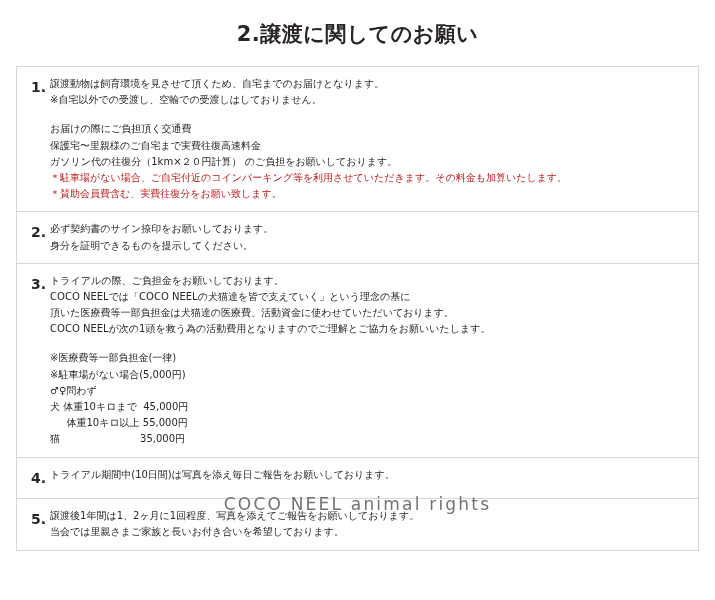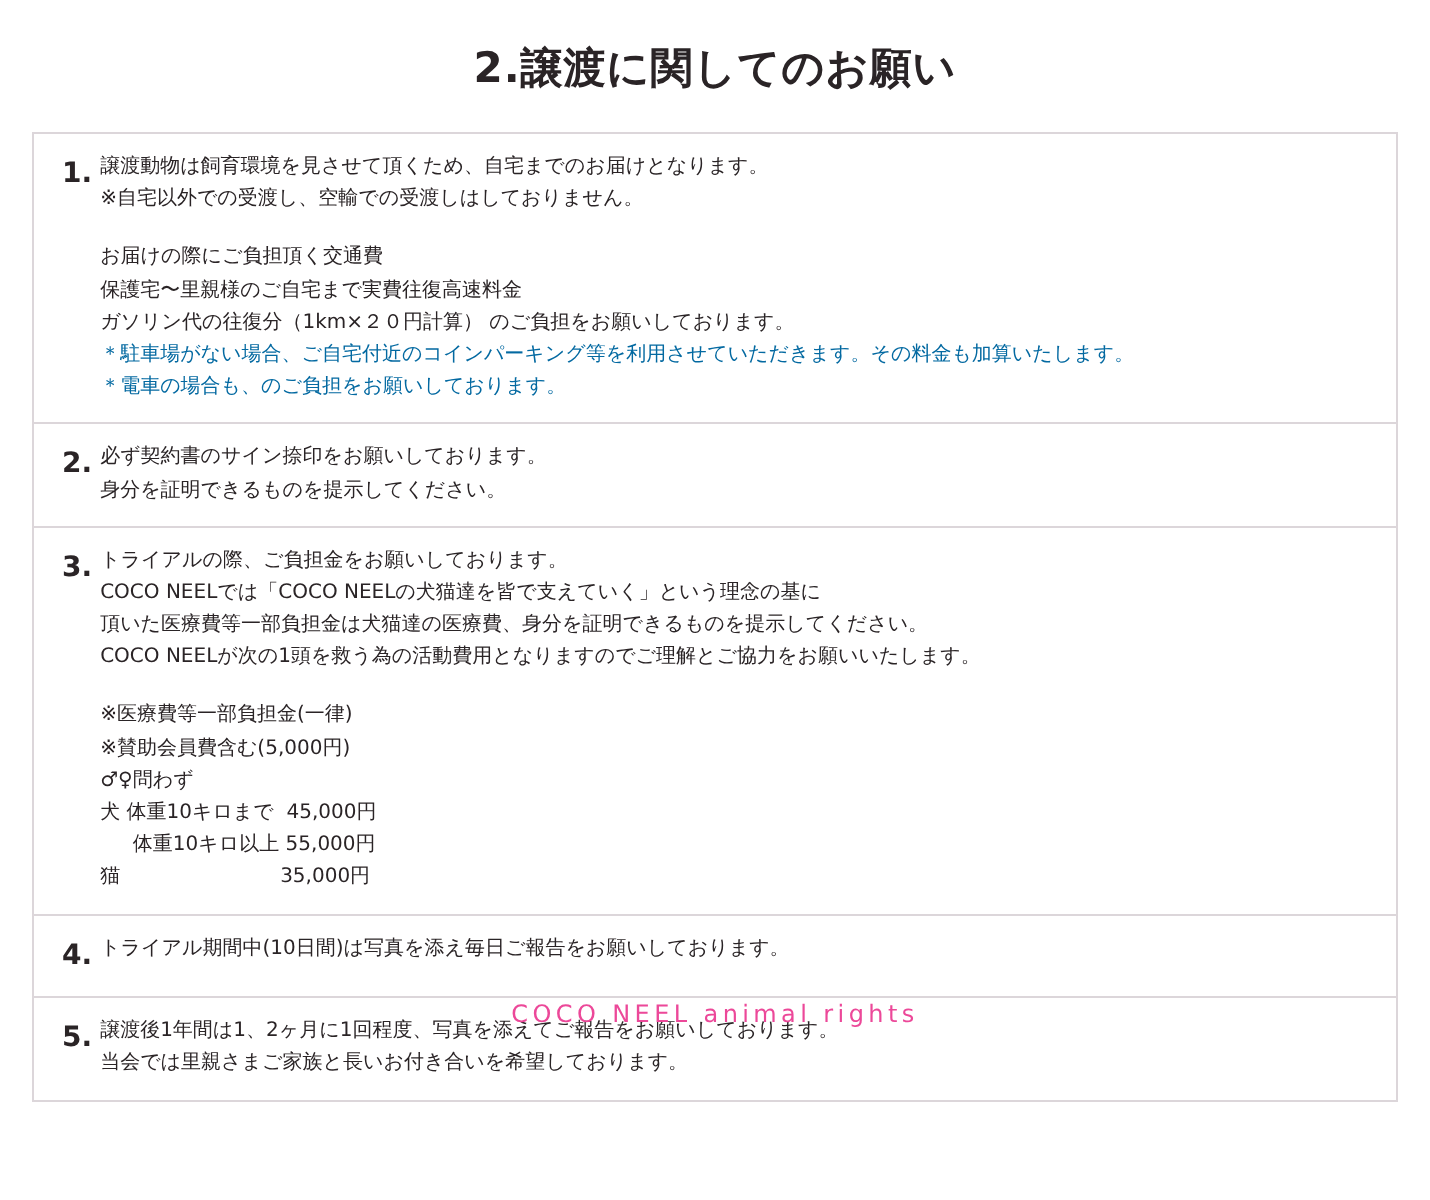--- a/index.html
+++ b/index.html
@@ -52,39 +52,39 @@
   .cell {
     flex: 1 1 auto;
     font-size: 10px;
     line-height: 1.62;
     color: #2a2426;
   }
   .cell p {
     margin: 0;
   }
   .pink {
-    color: #0369a1;
+    color: #b91c1c;
   }
   .blank-line {
     display: block;
     height: 13px;
   }
   .price-line {
     display: block;
     white-space: pre;
   }
   .footer {
     position: absolute;
     left: 0;
     right: 0;
     bottom: 22px;
     text-align: center;
-    font-size: 12px;
+    font-size: 17px;
     letter-spacing: 2.2px;
-    color: #ec4899;
+    color: #737373;
   }
   .row-4 .cell, .row-5 .cell {
     padding-top: 0;
   }
 </style>
 </head>
 <body>
 
 <div class="page">
 
@@ -95,42 +95,42 @@
     <div class="row row-1">
       <div class="num">1.</div>
       <div class="cell">
         <p>譲渡動物は飼育環境を見させて頂くため、自宅までのお届けとなります。</p>
         <p>※自宅以外での受渡し、空輸での受渡しはしておりません。</p>
         <p class="blank-line"></p>
         <p>お届けの際にご負担頂く交通費</p>
         <p>保護宅〜里親様のご自宅まで実費往復高速料金</p>
         <p>ガソリン代の往復分（1km×２０円計算） のご負担をお願いしております。</p>
         <p class="pink">＊駐車場がない場合、ご自宅付近のコインパーキング等を利用させていただきます。その料金も加算いたします。</p>
-        <p class="pink">＊電車の場合も、のご負担をお願いしております。</p>
+        <p class="pink">＊賛助会員費含む、実費往復分をお願い致します。</p>
       </div>
     </div>
 
     <div class="row row-2">
       <div class="num">2.</div>
       <div class="cell">
         <p>必ず契約書のサイン捺印をお願いしております。</p>
         <p>身分を証明できるものを提示してください。</p>
       </div>
     </div>
 
     <div class="row row-3">
       <div class="num">3.</div>
       <div class="cell">
         <p>トライアルの際、ご負担金をお願いしております。</p>
         <p>COCO NEELでは「COCO NEELの犬猫達を皆で支えていく」という理念の基に</p>
-        <p>頂いた医療費等一部負担金は犬猫達の医療費、身分を証明できるものを提示してください。</p>
+        <p>頂いた医療費等一部負担金は犬猫達の医療費、活動資金に使わせていただいております。</p>
         <p>COCO NEELが次の1頭を救う為の活動費用となりますのでご理解とご協力をお願いいたします。</p>
         <p class="blank-line"></p>
         <p>※医療費等一部負担金(一律)</p>
-        <p>※賛助会員費含む(5,000円)</p>
+        <p>※駐車場がない場合(5,000円)</p>
         <p>♂♀問わず</p>
         <p class="price-line">犬 体重10キロまで  45,000円</p>
         <p class="price-line">　  体重10キロ以上 55,000円</p>
         <p class="price-line">猫　　　　　　　　35,000円</p>
       </div>
     </div>
 
     <div class="row row-4">
       <div class="num">4.</div>
       <div class="cell">

